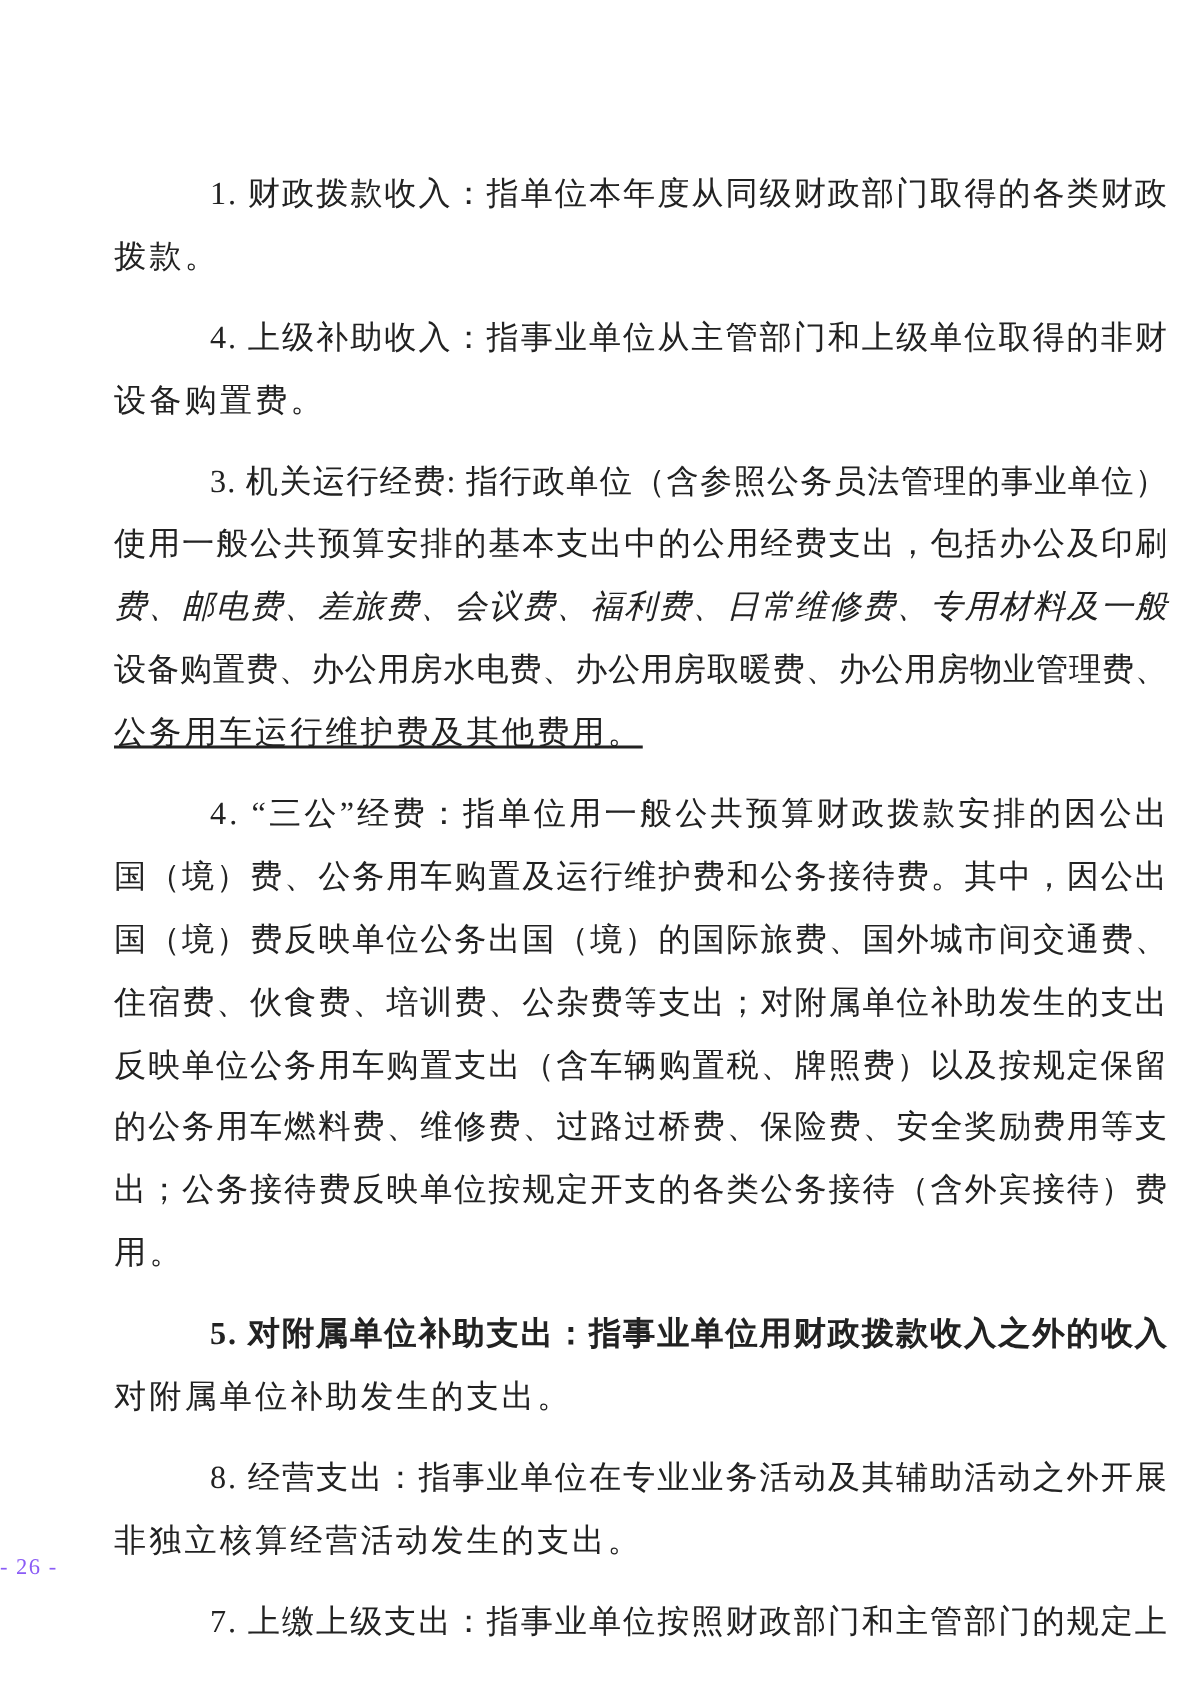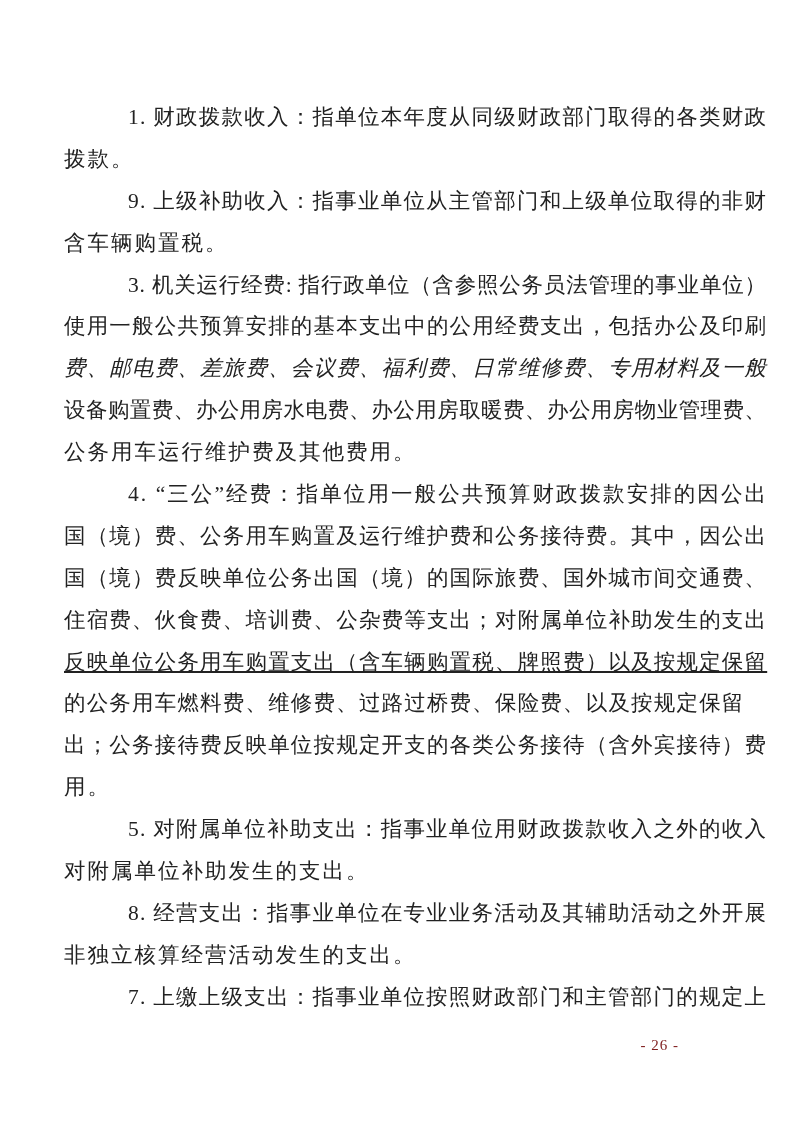--- a/index.html
+++ b/index.html
@@ -21,80 +21,80 @@
     color: #222222;
     overflow: hidden;
   }
   .content {
     position: absolute;
     left: 64px;
     top: 97px;
     width: 702px;
   }
   .para {
-    margin: 0;
+    margin: 12px;
     padding: 0;
   }
   .line {
     height: 41.9px;
     line-height: 41.9px;
     font-size: 21.5px;
     overflow: visible;
   }
   .line.indent {
     padding-left: 64px;
   }
   .line span {
     white-space: nowrap;
     display: inline-block;
   }
   .footer {
     position: absolute;
     left: 0;
     top: 1034px;
     width: 679px;
-    text-align: right;
+    text-align: left;
     font-size: 15px;
     line-height: 22px;
     letter-spacing: 1px;
-    color: #7f1d1d;
+    color: #8b5cf6;
   }
 </style>
 </head>
 <body>
 
 <div class="page">
   <div class="content">
       <div class="para">
         <div class="line indent"><span style="letter-spacing: 1.24138px;">1. 财政拨款收入：指单位本年度从同级财政部门取得的各类财政</span></div>
         <div class="line"><span style="letter-spacing: 2px;">拨款。</span></div>
       </div>
       <div class="para">
-        <div class="line indent"><span style="letter-spacing: 1.24138px;">9. 上级补助收入：指事业单位从主管部门和上级单位取得的非财</span></div>
-        <div class="line"><span style="letter-spacing: 2px;">含车辆购置税。</span></div>
+        <div class="line indent"><span style="letter-spacing: 1.24138px;">4. 上级补助收入：指事业单位从主管部门和上级单位取得的非财</span></div>
+        <div class="line"><span style="letter-spacing: 2px;">设备购置费。</span></div>
       </div>
       <div class="para">
         <div class="line indent"><span style="letter-spacing: 0.794859px;">3. 机关运行经费: 指行政单位（含参照公务员法管理的事业单位）</span></div>
         <div class="line"><span style="letter-spacing: 1.18333px;">使用一般公共预算安排的基本支出中的公用经费支出，包括办公及印刷</span></div>
         <div class="line"><span style="letter-spacing: 1.18333px; font-style: italic;">费、邮电费、差旅费、会议费、福利费、日常维修费、专用材料及一般</span></div>
         <div class="line"><span style="letter-spacing: 0.451613px;">设备购置费、办公用房水电费、办公用房取暖费、办公用房物业管理费、</span></div>
-        <div class="line"><span style="letter-spacing: 2px;">公务用车运行维护费及其他费用。</span></div>
+        <div class="line"><span style="letter-spacing: 2px; text-decoration: underline;">公务用车运行维护费及其他费用。</span></div>
       </div>
       <div class="para">
         <div class="line indent"><span style="letter-spacing: 2.06573px;">4. “三公”经费：指单位用一般公共预算财政拨款安排的因公出</span></div>
         <div class="line"><span style="letter-spacing: 1.18333px;">国（境）费、公务用车购置及运行维护费和公务接待费。其中，因公出</span></div>
         <div class="line"><span style="letter-spacing: 1.18333px;">国（境）费反映单位公务出国（境）的国际旅费、国外城市间交通费、</span></div>
         <div class="line"><span style="letter-spacing: 1.18333px;">住宿费、伙食费、培训费、公杂费等支出；对附属单位补助发生的支出</span></div>
-        <div class="line"><span style="letter-spacing: 1.18333px; text-decoration: underline;">反映单位公务用车购置支出（含车辆购置税、牌照费）以及按规定保留</span></div>
-        <div class="line"><span style="letter-spacing: 1.18333px;">的公务用车燃料费、维修费、过路过桥费、保险费、以及按规定保留</span></div>
+        <div class="line"><span style="letter-spacing: 1.18333px;">反映单位公务用车购置支出（含车辆购置税、牌照费）以及按规定保留</span></div>
+        <div class="line"><span style="letter-spacing: 1.18333px;">的公务用车燃料费、维修费、过路过桥费、保险费、安全奖励费用等支</span></div>
         <div class="line"><span style="letter-spacing: 1.18333px;">出；公务接待费反映单位按规定开支的各类公务接待（含外宾接待）费</span></div>
         <div class="line"><span style="letter-spacing: 2px;">用。</span></div>
       </div>
       <div class="para">
-        <div class="line indent"><span style="letter-spacing: 1.24138px;">5. 对附属单位补助支出：指事业单位用财政拨款收入之外的收入</span></div>
+        <div class="line indent"><span style="letter-spacing: 1.24138px; font-weight: bold;">5. 对附属单位补助支出：指事业单位用财政拨款收入之外的收入</span></div>
         <div class="line"><span style="letter-spacing: 2px;">对附属单位补助发生的支出。</span></div>
       </div>
       <div class="para">
         <div class="line indent"><span style="letter-spacing: 1.24138px;">8. 经营支出：指事业单位在专业业务活动及其辅助活动之外开展</span></div>
         <div class="line"><span style="letter-spacing: 2px;">非独立核算经营活动发生的支出。</span></div>
       </div>
       <div class="para">
         <div class="line indent"><span style="letter-spacing: 1.24138px;">7. 上缴上级支出：指事业单位按照财政部门和主管部门的规定上</span></div>
       </div>
     </div>

